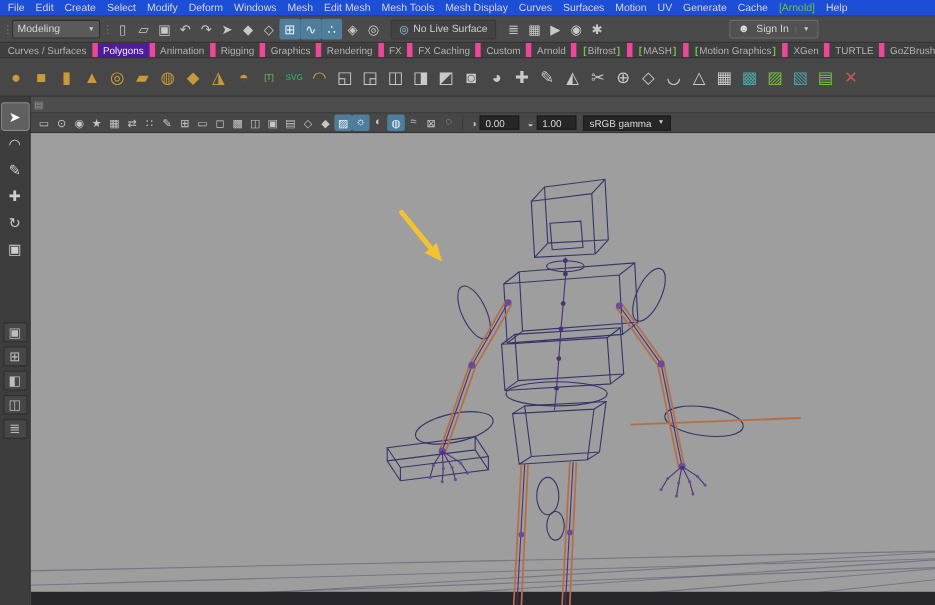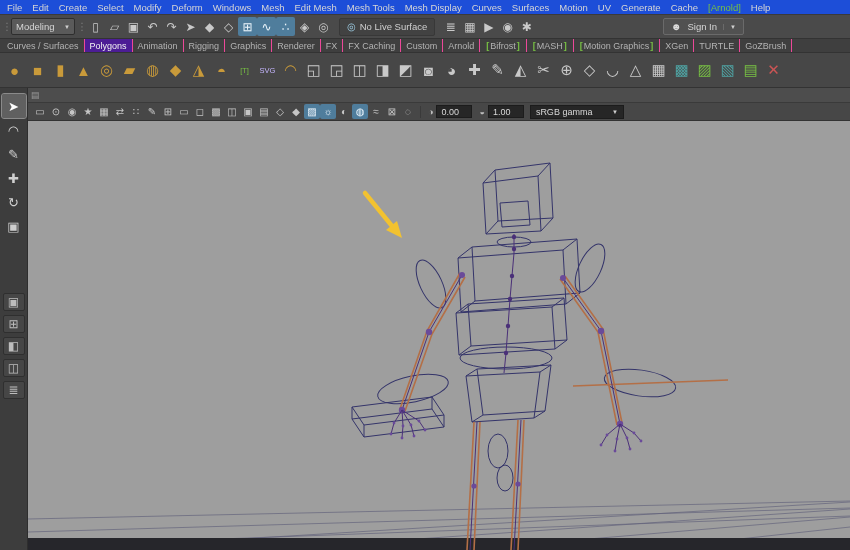--- a/index.html
+++ b/index.html
@@ -5,34 +5,34 @@
   *{margin:0;padding:0;box-sizing:border-box;user-select:none}
   html,body{width:850px;height:550px;overflow:hidden}
   body{background:#3d3d3d;font-family:"Liberation Sans",sans-serif;color:#d6d6d6}
   .app{width:850px;height:550px;display:flex;flex-direction:column}
 
   .menubar{height:15px;background:#1d4ed8;display:flex;align-items:center;font-size:9.5px;border-bottom:1px solid #3a3a3a;padding-left:2px}
   .menu-item{padding:0 5px;white-space:nowrap;cursor:default}
 
   .statusbar{height:24px;background:#4a4a4a;display:flex;align-items:center;gap:2px;border-bottom:1px solid #333;padding:0 2px}
   .grip{color:#7d7d7d;font-size:10px;width:7px;text-align:center}
-  .mode-select{width:64px;height:17px;background:#5a5a5a;border:1px solid #2e2e2e;display:flex;align-items:center;justify-content:space-between;font-size:9.5px;padding:0 4px;border-radius:2px}
+  .mode-select{width:80px;height:17px;background:#5a5a5a;border:1px solid #2e2e2e;display:flex;align-items:center;justify-content:space-between;font-size:9.5px;padding:0 4px;border-radius:2px}
   .dd{font-size:6px;color:#cfcfcf}
   .sb-icons{display:flex;align-items:center}
   .sb-icon{width:19px;height:19px;display:flex;align-items:center;justify-content:center;font-size:12px;color:#c9c9c9;border-radius:2px}
   .sb-icon.active{background:var(--highlight);color:#eaf4fa}
   .live-surface{display:flex;align-items:center;gap:4px;font-size:9.5px;color:#cfcfcf;background:#424242;border:1px solid #383838;height:18px;padding:0 7px;margin:0 4px;border-radius:2px;white-space:nowrap}
   .ls-icon{color:#9fd0e8;font-size:10px}
   .spacer{flex:1}
   .signin{display:flex;align-items:center;gap:6px;border:1px solid #6a6a6a;background:#515151;height:17px;padding:0 7px;font-size:9.5px;margin-right:104px;border-radius:2px;white-space:nowrap}
   .signin .dd{border-left:1px solid #6a6a6a;padding-left:6px}
   .user-glyph{font-size:10px;color:#dcdcdc}
 
   .shelf-tabs{height:14px;background:#3f3f3f;display:flex;align-items:stretch;font-size:9px;border-bottom:1px solid #333;overflow:hidden;padding-left:2px}
-  .shelf-tab{padding:0 5px;display:flex;align-items:center;color:#b3b3b3;border-right:1px solid #ec4899;white-space:nowrap}
+  .shelf-tab{padding:0 5px;display:flex;align-items:center;color:#b3b3b3;border-right:5px solid #ec4899;white-space:nowrap}
   .shelf-tab.active{background:#4c1d95;color:#f2f2f2}
   .bracket{color:var(--green);font-weight:bold;margin:0 1px}
 
   .shelf{height:35px;background:#474747;display:flex;align-items:center;padding:0 3px;overflow:hidden;border-bottom:1px solid #333}
   .shelf-icon{width:23px;height:30px;display:flex;align-items:center;justify-content:center;font-size:15px;border-radius:2px;white-space:nowrap}
 
   .main{flex:1;display:flex;min-height:0}
   .toolbox{width:28px;background:#3d3d3d;display:flex;flex-direction:column;align-items:center;padding-top:6px;gap:3px;border-right:1px solid #2e2e2e}
   .tool{width:24px;height:24px;display:flex;align-items:center;justify-content:center;font-size:13px;color:#cfcfcf;border-radius:2px}
   .tool.active{background:#606060;outline:1px solid #8a8a8a;color:#fff}
@@ -45,21 +45,21 @@
   .pm-items{display:flex}
   .pm-item{padding:0 6px;white-space:nowrap}
 
   .panel-toolbar{height:18px;background:#474747;display:flex;align-items:center;font-size:10px;padding:0 4px;gap:1px;border-bottom:1px solid #333}
   .pt-icon{width:16px;height:15px;display:flex;align-items:center;justify-content:center;font-size:10px;color:#c6c6c6;border-radius:2px}
   .pt-icon.active{background:var(--highlight);color:#f0f8ff}
   .pt-sep{width:1px;height:12px;background:#3a3a3a;margin:0 3px}
   .pt-field{display:flex;align-items:center;gap:3px;margin:0 3px}
   .f-icon{font-size:9px;color:#bdbdbd}
   .f-val{background:#262626;border:1px solid #1c1c1c;color:#d8d8d8;font-size:9px;width:36px;height:13px;display:flex;align-items:center;padding:0 4px}
-  .pt-combo{background:#262626;border:1px solid #1c1c1c;height:14px;display:flex;align-items:center;justify-content:space-between;font-size:9px;width:94px;padding:0 5px;color:#d8d8d8;margin-left:2px}
+  .pt-combo{background:#262626;border:1px solid #1c1c1c;height:14px;display:flex;align-items:center;justify-content:space-between;font-size:9px;width:80px;padding:0 5px;color:#d8d8d8;margin-left:2px}
 
   .viewport{flex:1;position:relative;background:var(--viewport);overflow:hidden}
   .viewport svg{position:absolute;inset:0;width:100%;height:100%;display:block}
   .nv{stroke:var(--wire);fill:none;stroke-width:1}
   .pu{stroke:var(--ctrl);fill:none;stroke-width:1}
   .or{stroke:var(--limb);fill:none;stroke-width:1.6}
   .jt{fill:var(--ctrl);stroke:none}
   .jt2{fill:#6a4a9a;stroke:none}
   .grid-l{stroke:#60607a;stroke-width:1;opacity:.65}
   .band{fill:#26262b}
@@ -223,21 +223,21 @@
 
       <span class="shelf-tab">
         <span>Rigging</span>
       </span>
 
       <span class="shelf-tab">
         <span>Graphics</span>
       </span>
 
       <span class="shelf-tab">
-        <span>Renderer</span>
+        <span>Rendering</span>
       </span>
 
       <span class="shelf-tab">
         <span>FX</span>
       </span>
 
       <span class="shelf-tab">
         <span>FX Caching</span>
       </span>
 
@@ -319,21 +319,21 @@
       </span>
 
       <span class="shelf-icon" style="color: rgb(201, 154, 58);">
         <span class="glyph">◓</span>
       </span>
 
       <span class="shelf-icon" style="color: rgb(119, 192, 67);">
         <span class="glyph" style="font-size: 7.5px;">[T]</span>
       </span>
 
-      <span class="shelf-icon" style="color: #c4b5fd;">
+      <span class="shelf-icon" style="color: #22c55e;">
         <span class="glyph" style="font-size: 7.5px;">SVG</span>
       </span>
 
       <span class="shelf-icon" style="color: rgb(201, 154, 58);">
         <span class="glyph">◠</span>
       </span>
 
       <span class="shelf-icon" style="color: rgb(201, 201, 201);">
         <span class="glyph">◱</span>
       </span>

